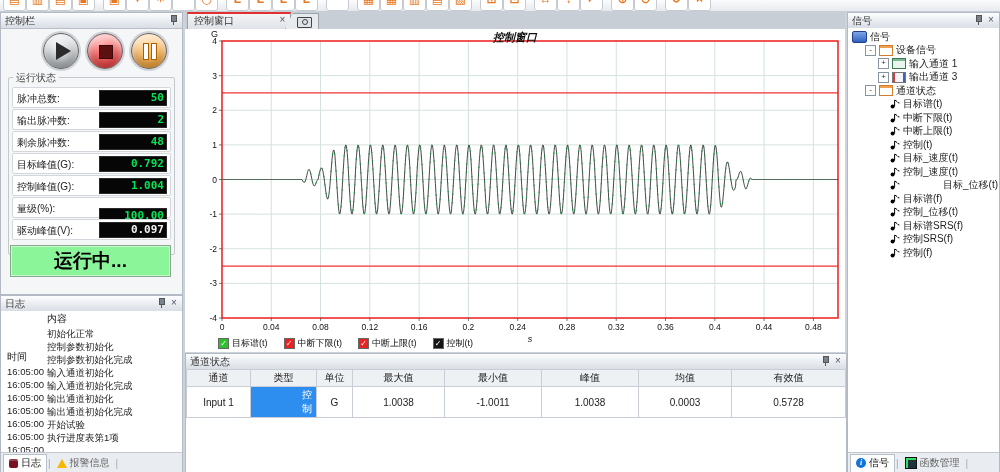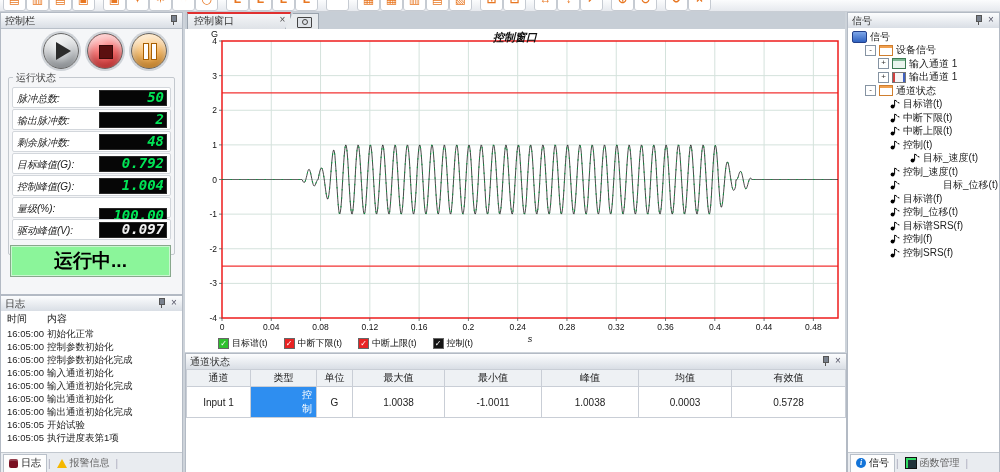--- a/index.html
+++ b/index.html
@@ -32,33 +32,33 @@
   #btn-stop{left:86px;background:radial-gradient(circle at 40% 30%,#ff9a9a,#e42020);}
   #btn-pause{left:130px;background:radial-gradient(circle at 40% 30%,#ffd9a0,#ef8f12);}
   .tri{position:absolute;left:12px;top:8px;width:0;height:0;border-left:15px solid #2c2c2c;
        border-top:9px solid transparent;border-bottom:9px solid transparent;}
   .sq{position:absolute;left:11px;top:11px;width:12px;height:12px;background:#5c1010;border:1px solid #3a0a0a;}
   .bar{position:absolute;top:9px;width:4px;height:15px;background:#fdfdfd;border:1px solid #a85f00;}
   .bar.b1{left:11px;} .bar.b2{left:19px;}
 
   .groupbox{position:absolute;left:7px;top:64px;width:165px;height:176px;border:1px solid #c3c8ce;border-radius:2px;}
   .grouplabel{position:absolute;left:12px;top:58px;background:#f5f6f8;padding:0 3px;color:#444;}
-  .ctl-row{position:absolute;left:11px;width:157px;height:19px;background:#fff;border:1px solid #d3d7dc;border-radius:2px;font-style:italic;}
+  .ctl-row{position:absolute;left:11px;width:157px;height:19px;background:#fff;border:1px solid #d3d7dc;border-radius:2px;}
   .ctl-label{position:absolute;left:4px;top:4px;color:#222;}
   .lcd{position:absolute;right:3px;top:2px;width:64px;height:14px;background:#060606;border:1px solid #2a2a2a;
-       font-family:"DejaVu Sans Mono",monospace;font-size:14px;font-weight:bold;text-align:right;line-height:13px;padding-right:2px;}
+       font-family:"DejaVu Sans Mono",monospace;font-size:11px;font-weight:bold;text-align:right;line-height:13px;padding-right:2px;}
   #status-box{position:absolute;left:9px;top:232px;width:159px;height:30px;background:#8bf59a;
               border:1px solid #88a88c;box-shadow:inset 0 0 0 1px #c9f7d0;text-align:center;
               font-size:19px;font-weight:bold;line-height:29px;color:#000000;}
 
   
   #panel-log{left:0;top:295px;width:181px;height:177px;}
   #log-body{position:absolute;left:0;top:15px;right:0;bottom:21px;background:#fff;overflow:hidden;}
   .log-row{position:relative;height:13px;line-height:13px;font-size:9.5px;white-space:nowrap;}
-  .log-time{position:absolute;left:6px;} .log-text{position:absolute;left:46px;}
+  .log-time{position:absolute;left:6px;margin-top:38px;} .log-text{position:absolute;left:46px;}
   .log-head{font-size:10px;color:#222;height:16px;line-height:15px;}
   .bottom-tabs{position:absolute;left:0;bottom:0;right:0;height:20px;background:#e9ecf0;border-top:1px solid #c2c8cf;
                display:flex;align-items:center;padding-left:2px;}
   .btab{display:inline-flex;align-items:center;gap:3px;padding:1px 5px;font-size:10px;color:#666;height:15px;}
   .btab.active{background:#fdfdfd;border:1px solid #b9c0c9;color:#111;}
   .tabsep{color:#aab;margin:0 1px;}
   .ic-log{width:9px;height:9px;background:#7a1022;border-radius:2px;box-shadow:inset 0 2px 0 #fff3;}
   .ic-warn{width:0;height:0;border-left:5px solid transparent;border-right:5px solid transparent;border-bottom:9px solid #f5b800;}
   .ic-info{width:10px;height:10px;border-radius:50%;background:#1273d8;color:#fff;font-size:8px;line-height:10px;
            text-align:center;font-weight:bold;font-family:"Liberation Serif",serif;font-style:italic;}
@@ -428,21 +428,21 @@
           <span>设备信号</span>
         </div>
         <div class="trow" style="padding-left: 30px;">
           <span class="expander">+</span>
           <span class="ticon ic-in"></span>
           <span>输入通道 1</span>
         </div>
         <div class="trow" style="padding-left: 30px;">
           <span class="expander">+</span>
           <span class="ticon ic-out"></span>
-          <span>输出通道 1</span>
+          <span>输出通道 3</span>
         </div>
         <div class="trow" style="padding-left: 17px;">
           <span class="expander">-</span>
           <span class="ticon ic-fold"></span>
           <span>通道状态</span>
         </div>
         <div class="trow" style="padding-left: 42px;">
           <span class="ticon ic-sig"><svg width="10" height="10" viewBox="0 0 10 10">
               <circle cx="2.6" cy="7.4" r="2" fill="#000"></circle>
               <path d="M4.6 7.4 V1.2 C7 1.2 7 4 9.4 4" stroke="#000" fill="none" stroke-width="1"></path>
@@ -463,21 +463,21 @@
             </svg></span>
           <span>中断上限(t)</span>
         </div>
         <div class="trow" style="padding-left: 42px;">
           <span class="ticon ic-sig"><svg width="10" height="10" viewBox="0 0 10 10">
               <circle cx="2.6" cy="7.4" r="2" fill="#000"></circle>
               <path d="M4.6 7.4 V1.2 C7 1.2 7 4 9.4 4" stroke="#000" fill="none" stroke-width="1"></path>
             </svg></span>
           <span>控制(t)</span>
         </div>
-        <div class="trow" style="padding-left: 62px;">
+        <div class="trow" style="padding-left: 42px;">
           <span class="ticon ic-sig"><svg width="10" height="10" viewBox="0 0 10 10">
               <circle cx="2.6" cy="7.4" r="2" fill="#000"></circle>
               <path d="M4.6 7.4 V1.2 C7 1.2 7 4 9.4 4" stroke="#000" fill="none" stroke-width="1"></path>
             </svg></span>
           <span>目标_速度(t)</span>
         </div>
         <div class="trow" style="padding-left: 42px;">
           <span class="ticon ic-sig"><svg width="10" height="10" viewBox="0 0 10 10">
               <circle cx="2.6" cy="7.4" r="2" fill="#000"></circle>
               <path d="M4.6 7.4 V1.2 C7 1.2 7 4 9.4 4" stroke="#000" fill="none" stroke-width="1"></path>
@@ -510,28 +510,28 @@
               <circle cx="2.6" cy="7.4" r="2" fill="#000"></circle>
               <path d="M4.6 7.4 V1.2 C7 1.2 7 4 9.4 4" stroke="#000" fill="none" stroke-width="1"></path>
             </svg></span>
           <span>目标谱SRS(f)</span>
         </div>
         <div class="trow" style="padding-left: 42px;">
           <span class="ticon ic-sig"><svg width="10" height="10" viewBox="0 0 10 10">
               <circle cx="2.6" cy="7.4" r="2" fill="#000"></circle>
               <path d="M4.6 7.4 V1.2 C7 1.2 7 4 9.4 4" stroke="#000" fill="none" stroke-width="1"></path>
             </svg></span>
+          <span>控制SRS(f)</span>
+        </div>
+        <div class="trow" style="padding-left: 42px;">
+          <span class="ticon ic-sig"><svg width="10" height="10" viewBox="0 0 10 10">
+              <circle cx="2.6" cy="7.4" r="2" fill="#000"></circle>
+              <path d="M4.6 7.4 V1.2 C7 1.2 7 4 9.4 4" stroke="#000" fill="none" stroke-width="1"></path>
+            </svg></span>
           <span>控制(f)</span>
-        </div>
-        <div class="trow" style="padding-left: 42px;">
-          <span class="ticon ic-sig"><svg width="10" height="10" viewBox="0 0 10 10">
-              <circle cx="2.6" cy="7.4" r="2" fill="#000"></circle>
-              <path d="M4.6 7.4 V1.2 C7 1.2 7 4 9.4 4" stroke="#000" fill="none" stroke-width="1"></path>
-            </svg></span>
-          <span>控制SRS(f)</span>
         </div>
       </div>
     <div class="bottom-tabs" id="signal-tabs">
         <span class="btab active">
           <span class="ic-info">i</span>
           <span>信号</span>
         </span>
         <span class="tabsep">|</span>
         <span class="btab">
           <span class="ic-func"></span>

